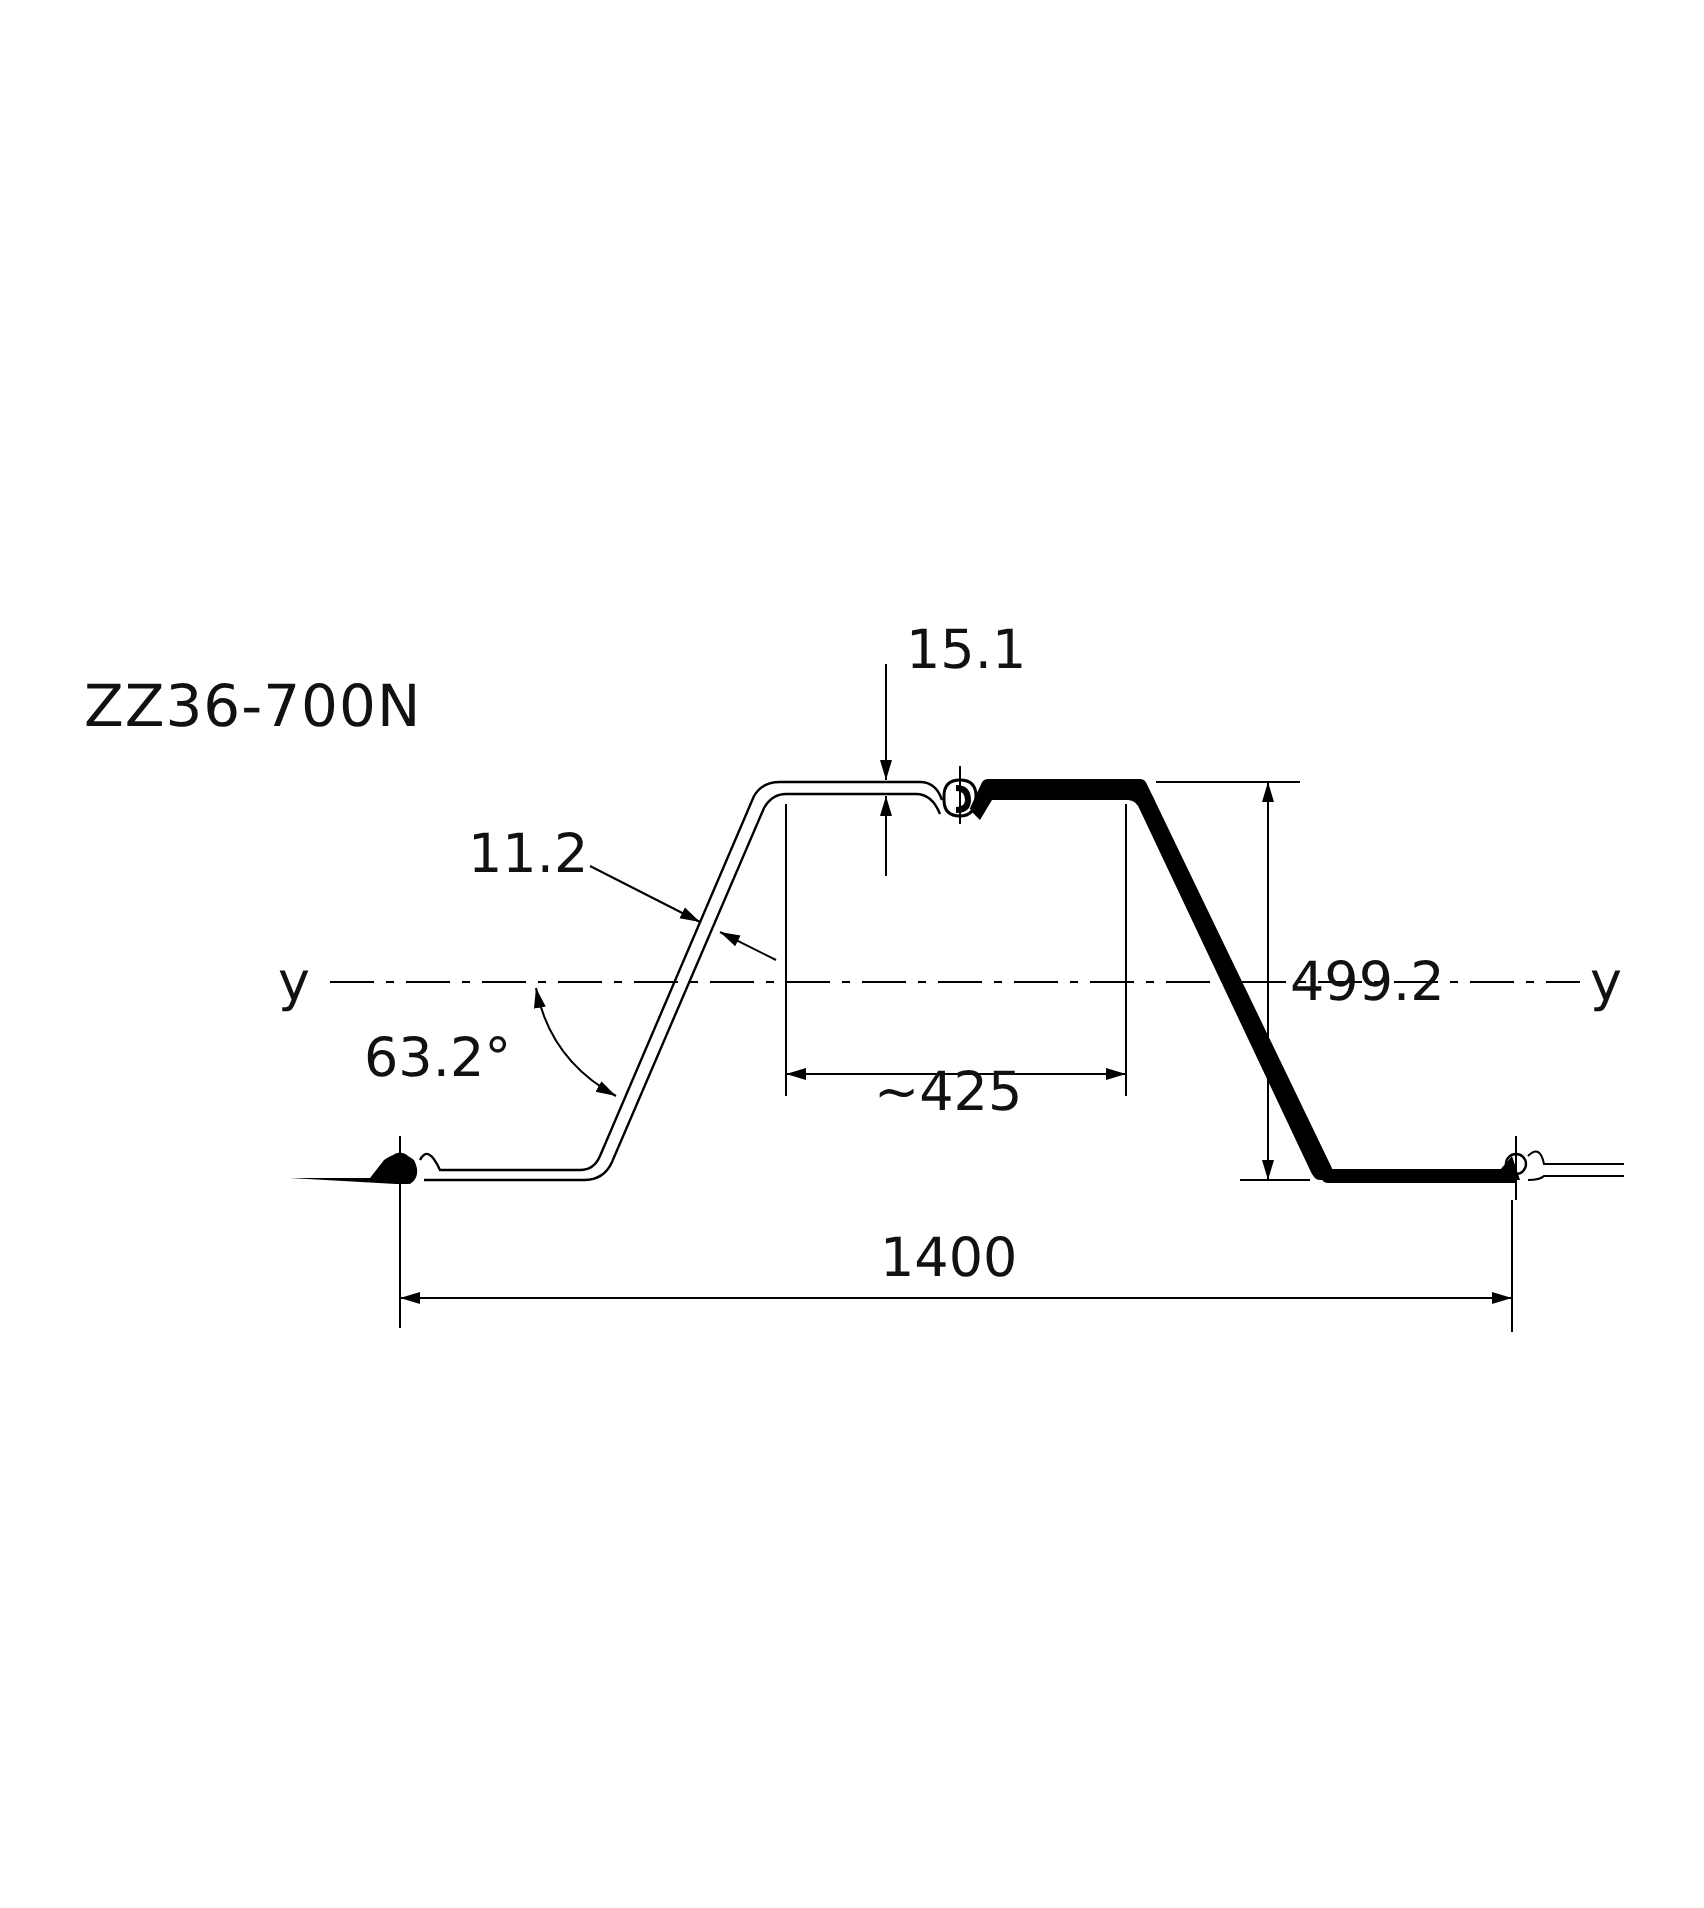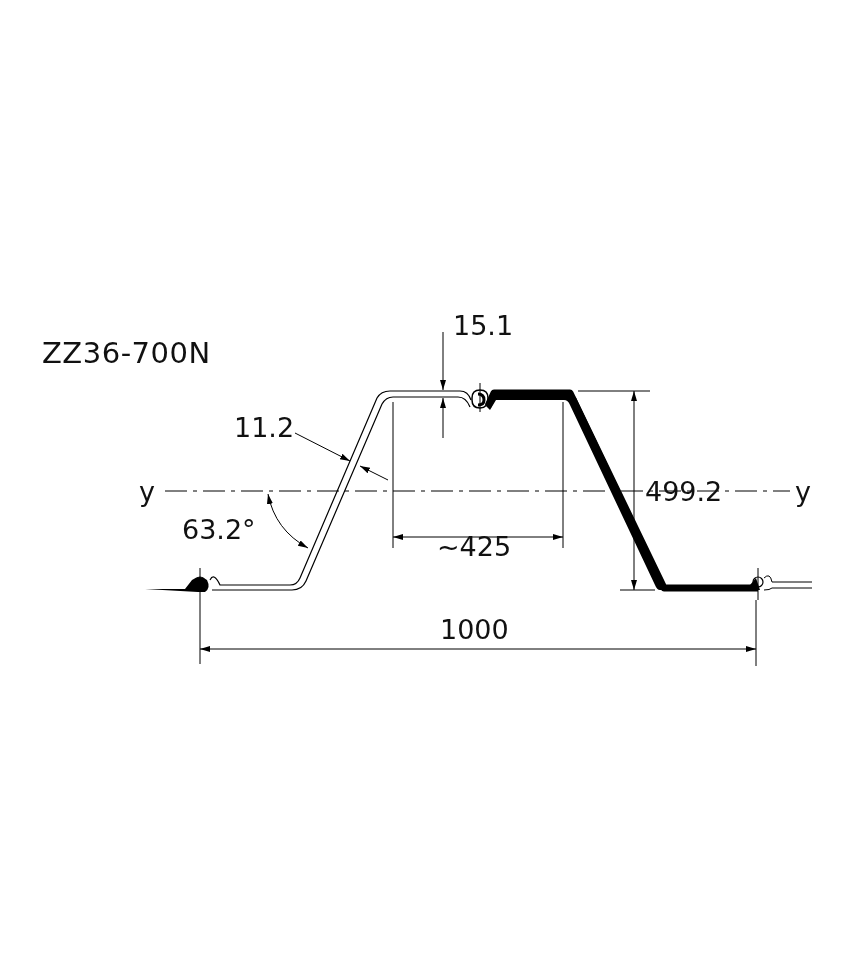--- a/index.html
+++ b/index.html
@@ -87,14 +87,14 @@
   </svg>
 
   <div class="label title">ZZ36-700N</div>
   <div class="label dim" style="left:139px; top:478px;">y</div>
   <div class="label dim" style="left:795px; top:478px;">y</div>
   <div class="label dim" style="left:453px; top:312px;">15.1</div>
   <div class="label dim" style="left:234px; top:414px;">11.2</div>
   <div class="label dim" style="left:182px; top:516px;">63.2°</div>
   <div class="label dim" style="left:437px; top:533px;">~425</div>
   <div class="label dim" style="left:645px; top:478px;text-align:center;">499.2</div>
-  <div class="label dim" style="left:440px; top:616px;">1000</div>
+  <div class="label dim" style="left:440px; top:616px;">1400</div>
 </div>
 
 </body></html>

